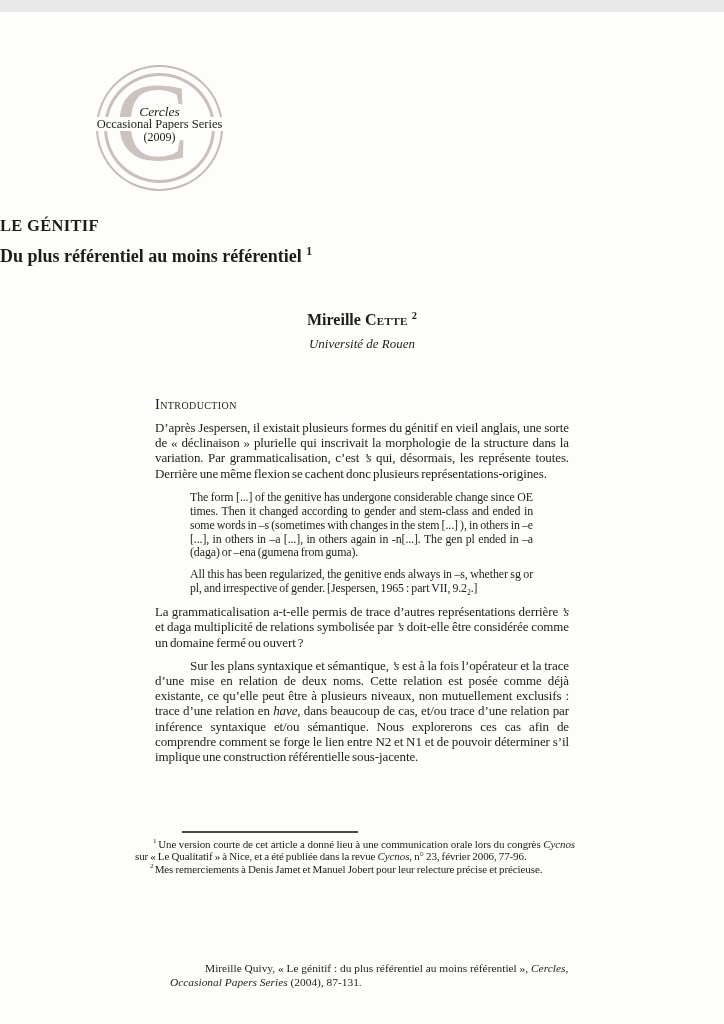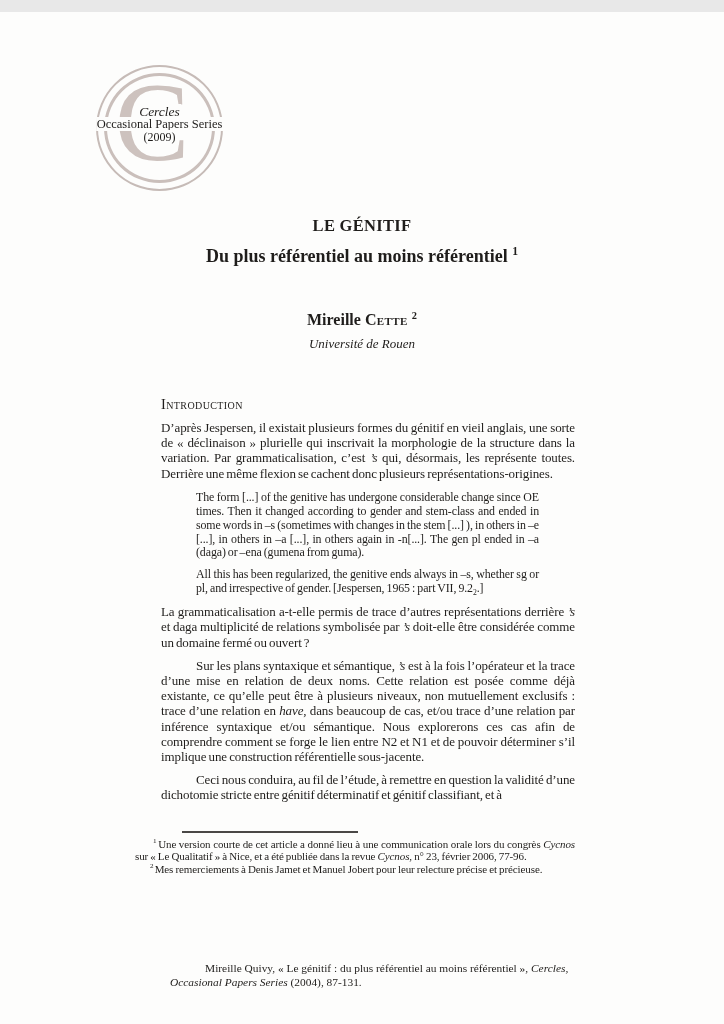--- a/index.html
+++ b/index.html
@@ -25,29 +25,29 @@
     font-family: "Liberation Serif", serif;
   }
   .logo-text { position: absolute; left: 50%; top: 40px; transform: translateX(-50%); text-align: center; white-space: nowrap; }
   .logo-text > div { line-height: 13px; }
   .logo-line1 { font-style: italic; font-size: 13.5px; }
   .logo-line1 span, .logo-line2 span, .logo-line3 span { background: #fdfdfc; padding: 0 1px; }
   .logo-line2 { font-size: 12.5px; }
   .logo-line3 { font-size: 12px; }
 
   
-  .title-block { position: absolute; left: 0; right: 0; top: 204px; text-align: center; }
+  .title-block { position: absolute; left: 0; right: 0; top: 204px; }
   .doc-title { font-size: 16.5px; font-weight: bold; letter-spacing: 0.3px; margin: 0; }
   .doc-subtitle { font-size: 18px; font-weight: bold; margin: 10px 0 0 0; }
   .author-block { position: absolute; left: 0; right: 0; top: 299px; text-align: center; }
   .author-name { font-size: 16px; font-weight: bold; }
   .author-affiliation { font-size: 13px; font-style: italic; margin-top: 7px; }
 
   
-  .content { position: absolute; left: 161px; top: 384px; width: 414px; }
+  .content { position: absolute; left: 155px; top: 384px; width: 414px; }
   .section-heading { font-size: 14.5px; font-variant: small-caps; letter-spacing: 0.4px; line-height: 16px; }
   .content p.body {
     font-size: 13px; line-height: 15.2px; text-align: justify;
     margin: 8px 0 0 0; letter-spacing: -0.1px; word-spacing: -1px;
   }
   .content p.indent { text-indent: 35px; }
   .quote { margin: 10px 36px 0 35px; font-family: Liberation Serif, serif; }
   .quote p {
     font-size: 11.9px; line-height: 13.9px; text-align: justify;
     margin: 0; letter-spacing: -0.1px; word-spacing: -0.8px;
@@ -102,21 +102,20 @@
 
   <div class="content">
     <div class="section-heading"><span class="seg-sc">Introduction</span></div>
     <p class="body"><span>D’après Jespersen, il existait plusieurs formes du génitif en vieil anglais, une sorte de « déclinaison » plurielle qui inscrivait la morphologie de la structure dans la variation. Par grammaticalisation, c’est </span><span class="seg-i">’s</span><span> qui, désormais, les représente toutes. Derrière une même flexion se cachent donc plusieurs représentations-origines.</span></p>
     <div class="quote">
       <p><span>The form [...] of the genitive has undergone considerable change since OE times. Then it changed according to gender and stem-class and ended in some words in –s (sometimes with changes in the stem [...] ), in others in –e [...], in others in –a [...], in others again in -n[...]. The gen pl ended in –a (daga) or –ena (gumena from guma).</span></p>
       <p><span>All this has been regularized, the genitive ends always in –s, whether sg or pl, and irrespective of gender. [Jespersen, 1965 : part VII, 9.2</span><span class="seg-sub">2</span><span>.]</span></p>
     </div>
     <p class="body"><span>La grammaticalisation a-t-elle permis de trace d’autres représentations derrière </span><span class="seg-i">’s</span><span> et daga multiplicité de relations symbolisée par </span><span class="seg-i">’s</span><span> doit-elle être considérée comme un domaine fermé ou ouvert ?</span></p>
     <p class="body indent"><span>Sur les plans syntaxique et sémantique, </span><span class="seg-i">’s</span><span> est à la fois l’opérateur et la trace d’une mise en relation de deux noms. Cette relation est posée comme déjà existante, ce qu’elle peut être à plusieurs niveaux, non mutuellement exclusifs : trace d’une relation en </span><span class="seg-i">have</span><span>, dans beaucoup de cas, et/ou trace d’une relation par inférence syntaxique et/ou sémantique. Nous explorerons ces cas afin de comprendre comment se forge le lien entre N2 et N1 et de pouvoir déterminer s’il implique une construction référentielle sous-jacente.</span></p>
-    <p class="body indent"><span>Ceci nous conduira, au fil de l’étude, à remettre en question la validité d’une dichotomie stricte entre génitif déterminatif et génitif classifiant, et à</span></p>
   </div>
 
   <div class="footnote-rule"></div>
 
   <div class="footnotes">
     <p class="fn1"><span class="seg-sup">1 </span><span>Une version courte de cet article a donné lieu à une communication orale lors du congrès </span><span class="seg-i">Cycnos</span><span> sur « Le Qualitatif » à Nice, et a été publiée dans la revue </span><span class="seg-i">Cycnos</span><span>, n° 23, février 2006, 77-96.</span></p>
     <p class="fn2"><span class="seg-sup">2 </span><span>Mes remerciements à Denis Jamet et Manuel Jobert pour leur relecture précise et précieuse.</span></p>
   </div>
 
   <div class="page-footer">

